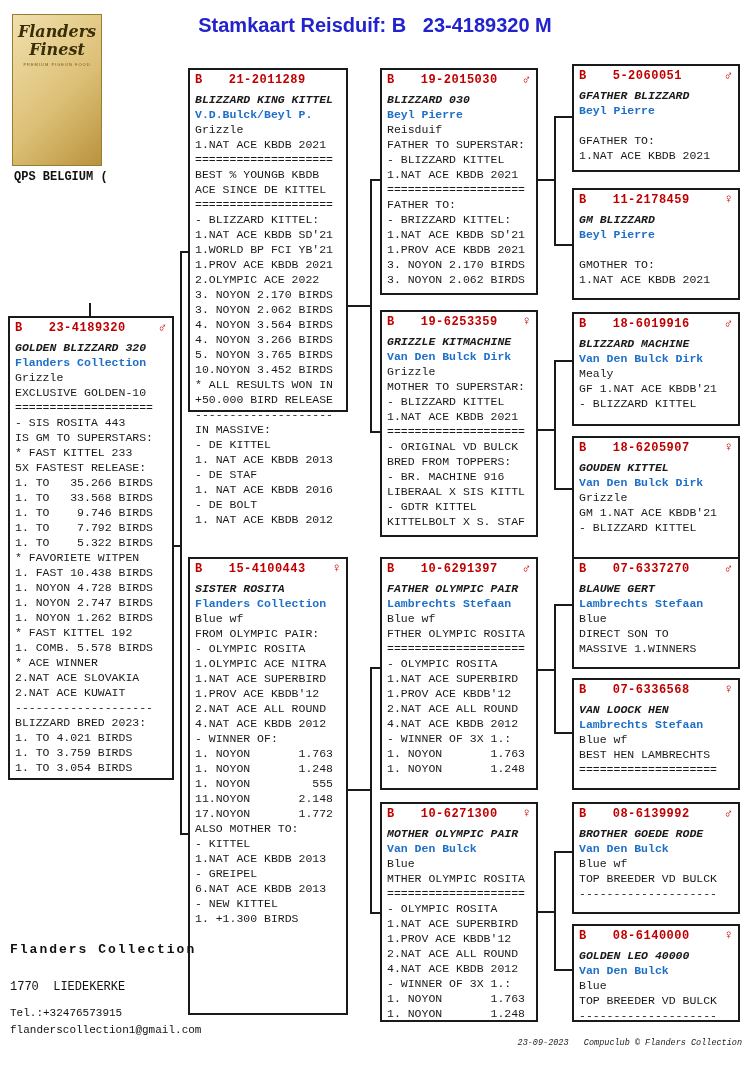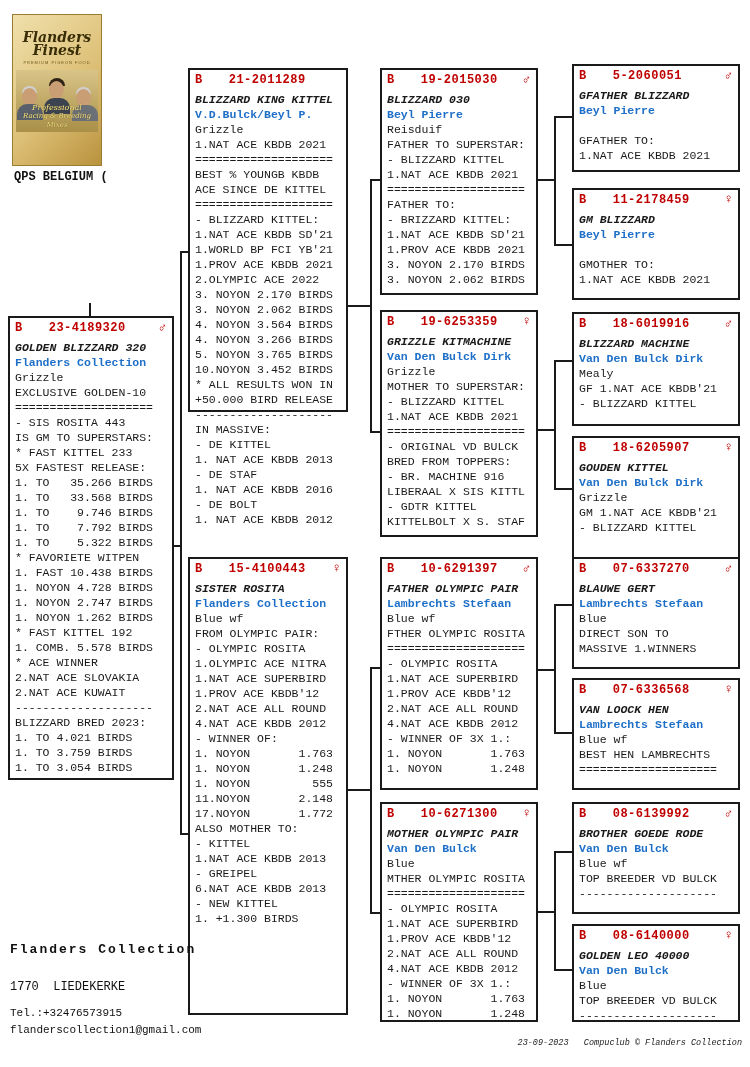--- a/index.html
+++ b/index.html
@@ -7,21 +7,21 @@
         font-family:"Liberation Mono","DejaVu Sans Mono",monospace;}
   
   .title{position:absolute;top:14px;left:0;width:750px;text-align:center;
          font-family:"Liberation Sans","DejaVu Sans",sans-serif;
          font-size:20px;font-weight:bold;color:#2323cd;white-space:pre;}
   
   .logo{position:absolute;left:12px;top:14px;width:90px;height:152px;
         background:linear-gradient(135deg,#f0e0ac 0%,#ddc077 55%,#b9933d 100%);
         border:1px solid #9a7d33;box-sizing:border-box;text-align:center;overflow:hidden;}
   .logo-brand{font-family:"DejaVu Serif","Liberation Serif",serif;font-style:italic;font-weight:bold;
-              font-size:14px;color:#3a2e08;margin-top:16px;line-height:13px;}
+              font-size:16px;color:#3a2e08;margin-top:8px;line-height:18px;}
   .logo-sub{font-family:"Liberation Sans",sans-serif;font-size:4px;letter-spacing:1px;color:#6b5514;margin-top:3px;}
   .logo-photo{position:relative;margin:5px auto 0;width:82px;height:62px;
               background:linear-gradient(#d9c488,#b29an 100%);background:linear-gradient(#d9c488,#a98f47);}
   .head{position:absolute;width:15px;height:18px;border-radius:50%;background:#c99e74;}
   .hair-gray{position:absolute;width:15px;height:7px;border-radius:8px 8px 0 0;background:#cfcfcf;}
   .hair-dark{position:absolute;width:16px;height:8px;border-radius:8px 8px 0 0;background:#2e2416;}
   .body-shape{position:absolute;width:26px;height:16px;border-radius:10px 10px 0 0;}
   .logo-tag{font-family:"DejaVu Serif","Liberation Serif",serif;font-style:italic;
             color:#f4e488;text-shadow:0 0 1px #4a3a10;line-height:9px;}
   .logo-tagband{position:absolute;bottom:2px;left:0;width:100%;}
@@ -58,39 +58,25 @@
   .f-addr {position:absolute;left:10px;top:980px;font-size:12px;color:#111;white-space:pre;}
   .f-phone{position:absolute;left:10px;top:1007px;font-size:11px;color:#111;}
   .f-mail {position:absolute;left:10px;top:1024px;font-size:11px;color:#111;}
   .f-print{position:absolute;right:8px;top:1038px;font-size:8.5px;font-style:italic;color:#222;white-space:pre;}
 </style>
 </head>
 <body>
 
 <div class="page">
 
+  <div class="title">Stamkaart Reisduif: B   23-4189320 M</div>
 
   <div class="logo">
     <div class="logo-brand">Flanders Finest</div>
     <div class="logo-sub">PREMIUM PIGEON FOOD</div>
-    <div class="logo-photo">
-      <span class="hair-gray" style="left:6px;top:16px;"></span>
-      <span class="head" style="left:6px;top:18px;"></span>
-      <span class="body-shape" style="left:1px;top:34px;background:#59606b;"></span>
-      <span class="hair-dark" style="left:33px;top:8px;"></span>
-      <span class="head" style="left:33px;top:11px;"></span>
-      <span class="body-shape" style="left:28px;top:28px;background:#3c4350;"></span>
-      <span class="hair-gray" style="left:60px;top:17px;"></span>
-      <span class="head" style="left:60px;top:19px;"></span>
-      <span class="body-shape" style="left:56px;top:35px;background:#6b6f76;"></span>
-      <div class="logo-tagband">
-        <div class="logo-tag" style="font-size:8px;">Professional</div>
-        <div class="logo-tag" style="font-size:7px;">Racing &amp; Breeding Mixes</div>
-      </div>
-    </div>
   </div>
   <div class="logo-caption">QPS BELGIUM (</div>
 
   <div class="pbox" id="box-subject">
       <div class="hdr"><span>B</span><span class="ring">23-4189320</span><span class="gender">♂</span></div>
       <div class="bname">GOLDEN BLIZZARD 320</div>
       <div class="owner">Flanders Collection</div>
       <div class="ln">Grizzle</div>
       <div class="ln">EXCLUSIVE GOLDEN-10</div>
       <div class="ln">====================</div>

